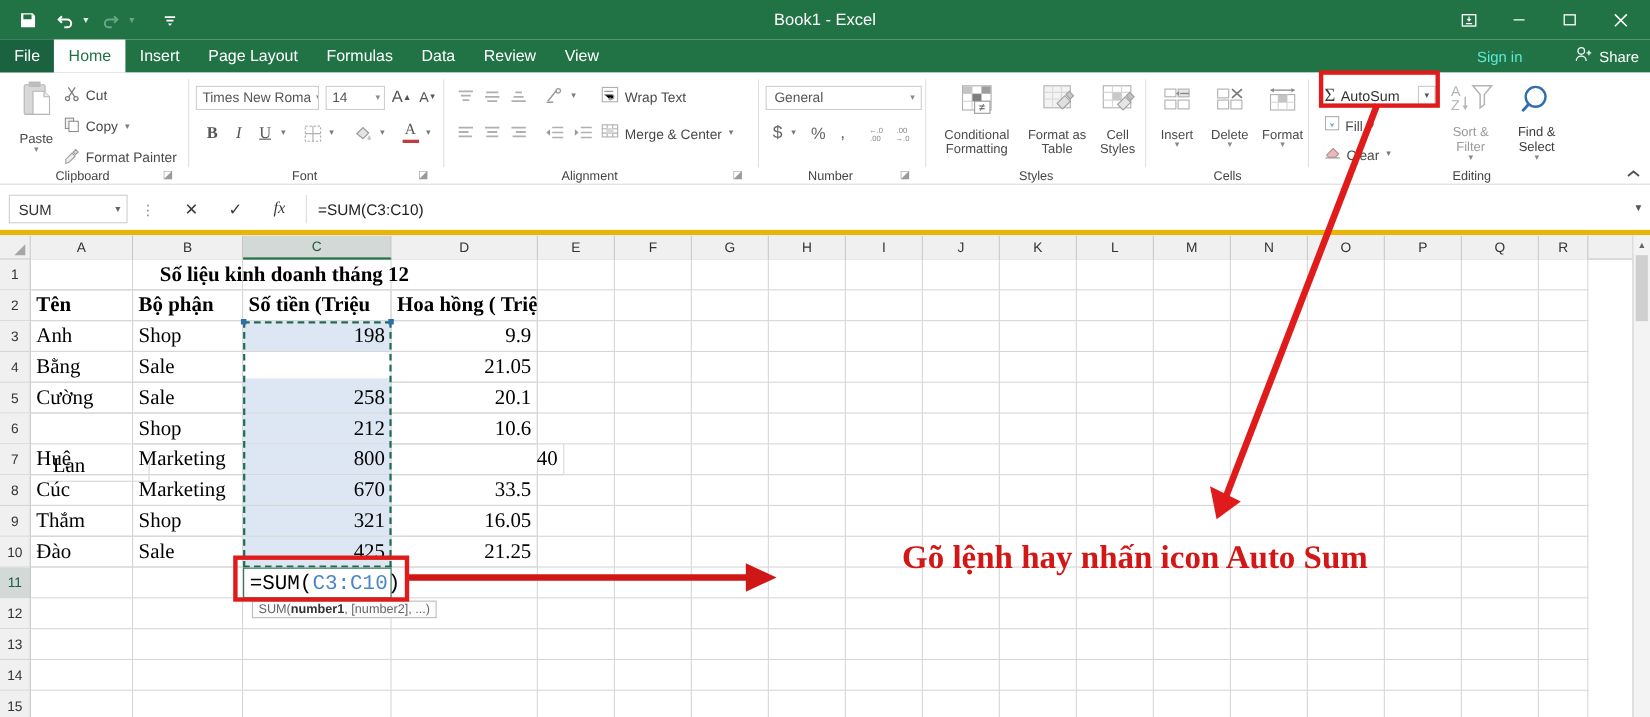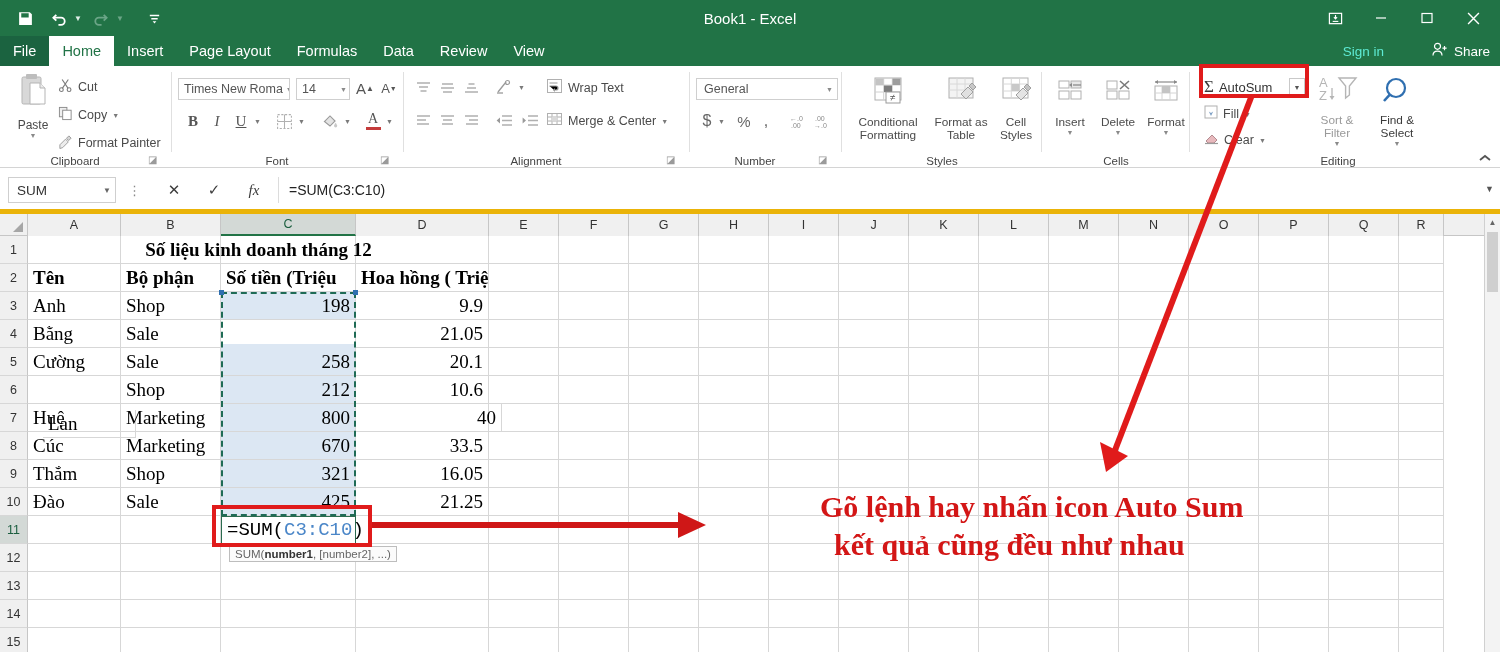--- a/index.html
+++ b/index.html
@@ -980,21 +980,21 @@
         <div class="cell l" style="left: 121px; width: 100px; top: 134px; height: 28px;">Sale</div>
         <div class="cell r marq" style="left: 221px; width: 135px; top: 134px; height: 28px;">258</div>
         <div class="cell r" style="left: 356px; width: 133px; top: 134px; height: 28px;">20.1</div>
         <div class="cell l" style="left: 43px; width: 93px; top: 162px; height: 28px; margin-top: 34px;">Lan</div>
         <div class="cell l" style="left: 121px; width: 100px; top: 162px; height: 28px;">Shop</div>
         <div class="cell r marq" style="left: 221px; width: 135px; top: 162px; height: 28px;">212</div>
         <div class="cell r" style="left: 356px; width: 133px; top: 162px; height: 28px;">10.6</div>
         <div class="cell l" style="left: 28px; width: 93px; top: 190px; height: 28px;">Huệ</div>
         <div class="cell l" style="left: 121px; width: 100px; top: 190px; height: 28px;">Marketing</div>
         <div class="cell r marq" style="left: 221px; width: 135px; top: 190px; height: 28px;">800</div>
-        <div class="cell r" style="left: 356px; width: 146px; top: 190px; height: 28px;">40</div>
+        <div class="cell r" style="left: 356px; width: 157px; top: 190px; height: 28px;">40</div>
         <div class="cell l" style="left: 28px; width: 93px; top: 218px; height: 28px;">Cúc</div>
         <div class="cell l" style="left: 121px; width: 100px; top: 218px; height: 28px;">Marketing</div>
         <div class="cell r marq" style="left: 221px; width: 135px; top: 218px; height: 28px;">670</div>
         <div class="cell r" style="left: 356px; width: 133px; top: 218px; height: 28px;">33.5</div>
         <div class="cell l" style="left: 28px; width: 93px; top: 246px; height: 28px;">Thắm</div>
         <div class="cell l" style="left: 121px; width: 100px; top: 246px; height: 28px;">Shop</div>
         <div class="cell r marq" style="left: 221px; width: 135px; top: 246px; height: 28px;">321</div>
         <div class="cell r" style="left: 356px; width: 133px; top: 246px; height: 28px;">16.05</div>
         <div class="cell l" style="left: 28px; width: 93px; top: 274px; height: 28px;">Đào</div>
         <div class="cell l" style="left: 121px; width: 100px; top: 274px; height: 28px;">Sale</div>
@@ -1027,15 +1027,14 @@
     <polygon points="1106,472 1100,442 1128,456" fill="#e01b1b"></polygon>
 
     <line x1="370" y1="525" x2="690" y2="525" stroke="#cf1717" stroke-width="6"></line>
     <polygon points="706,525 678,512 678,538" fill="#cf1717"></polygon>
   </svg>
 
   <div class="redbox" style="left:1199px;top:64px;width:110px;height:34px"></div>
   <div class="redbox" style="left:212px;top:505px;width:160px;height:42px"></div>
 
   <div class="annText" style="left:820px;top:488px">Gõ lệnh hay nhấn icon Auto Sum</div>
-  <div class="annText" style="left:834px;top:526px">kết quả cũng đều như nhau</div>
 
 </div>
 
 </body></html>

